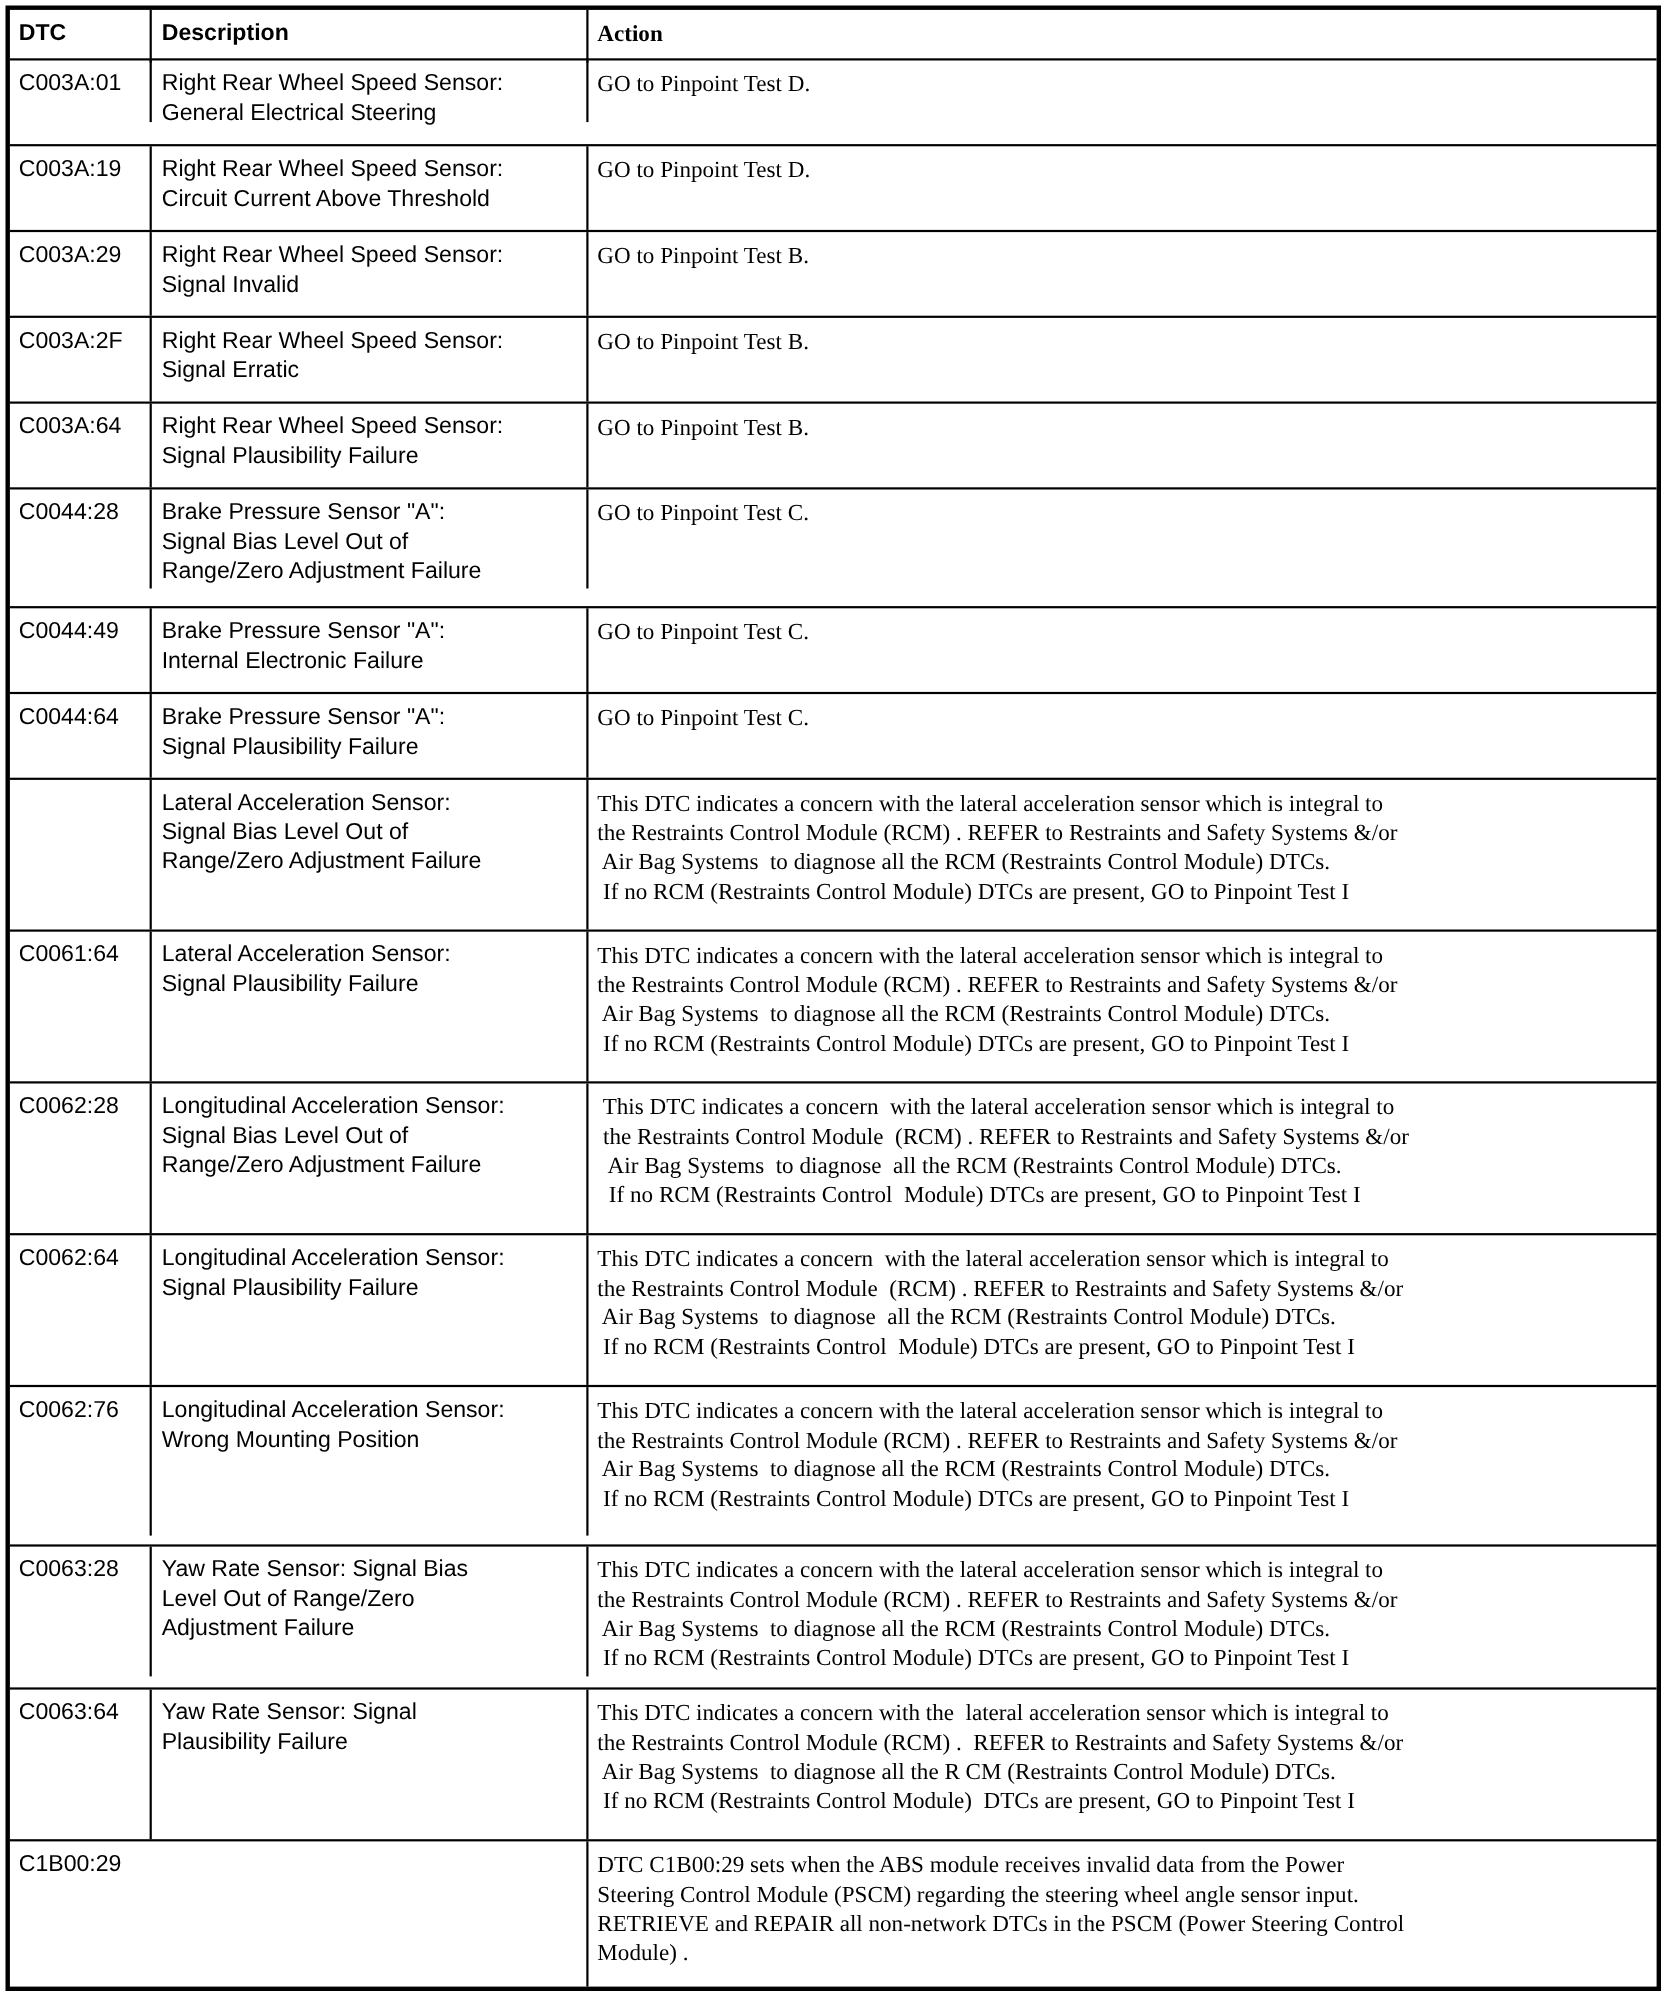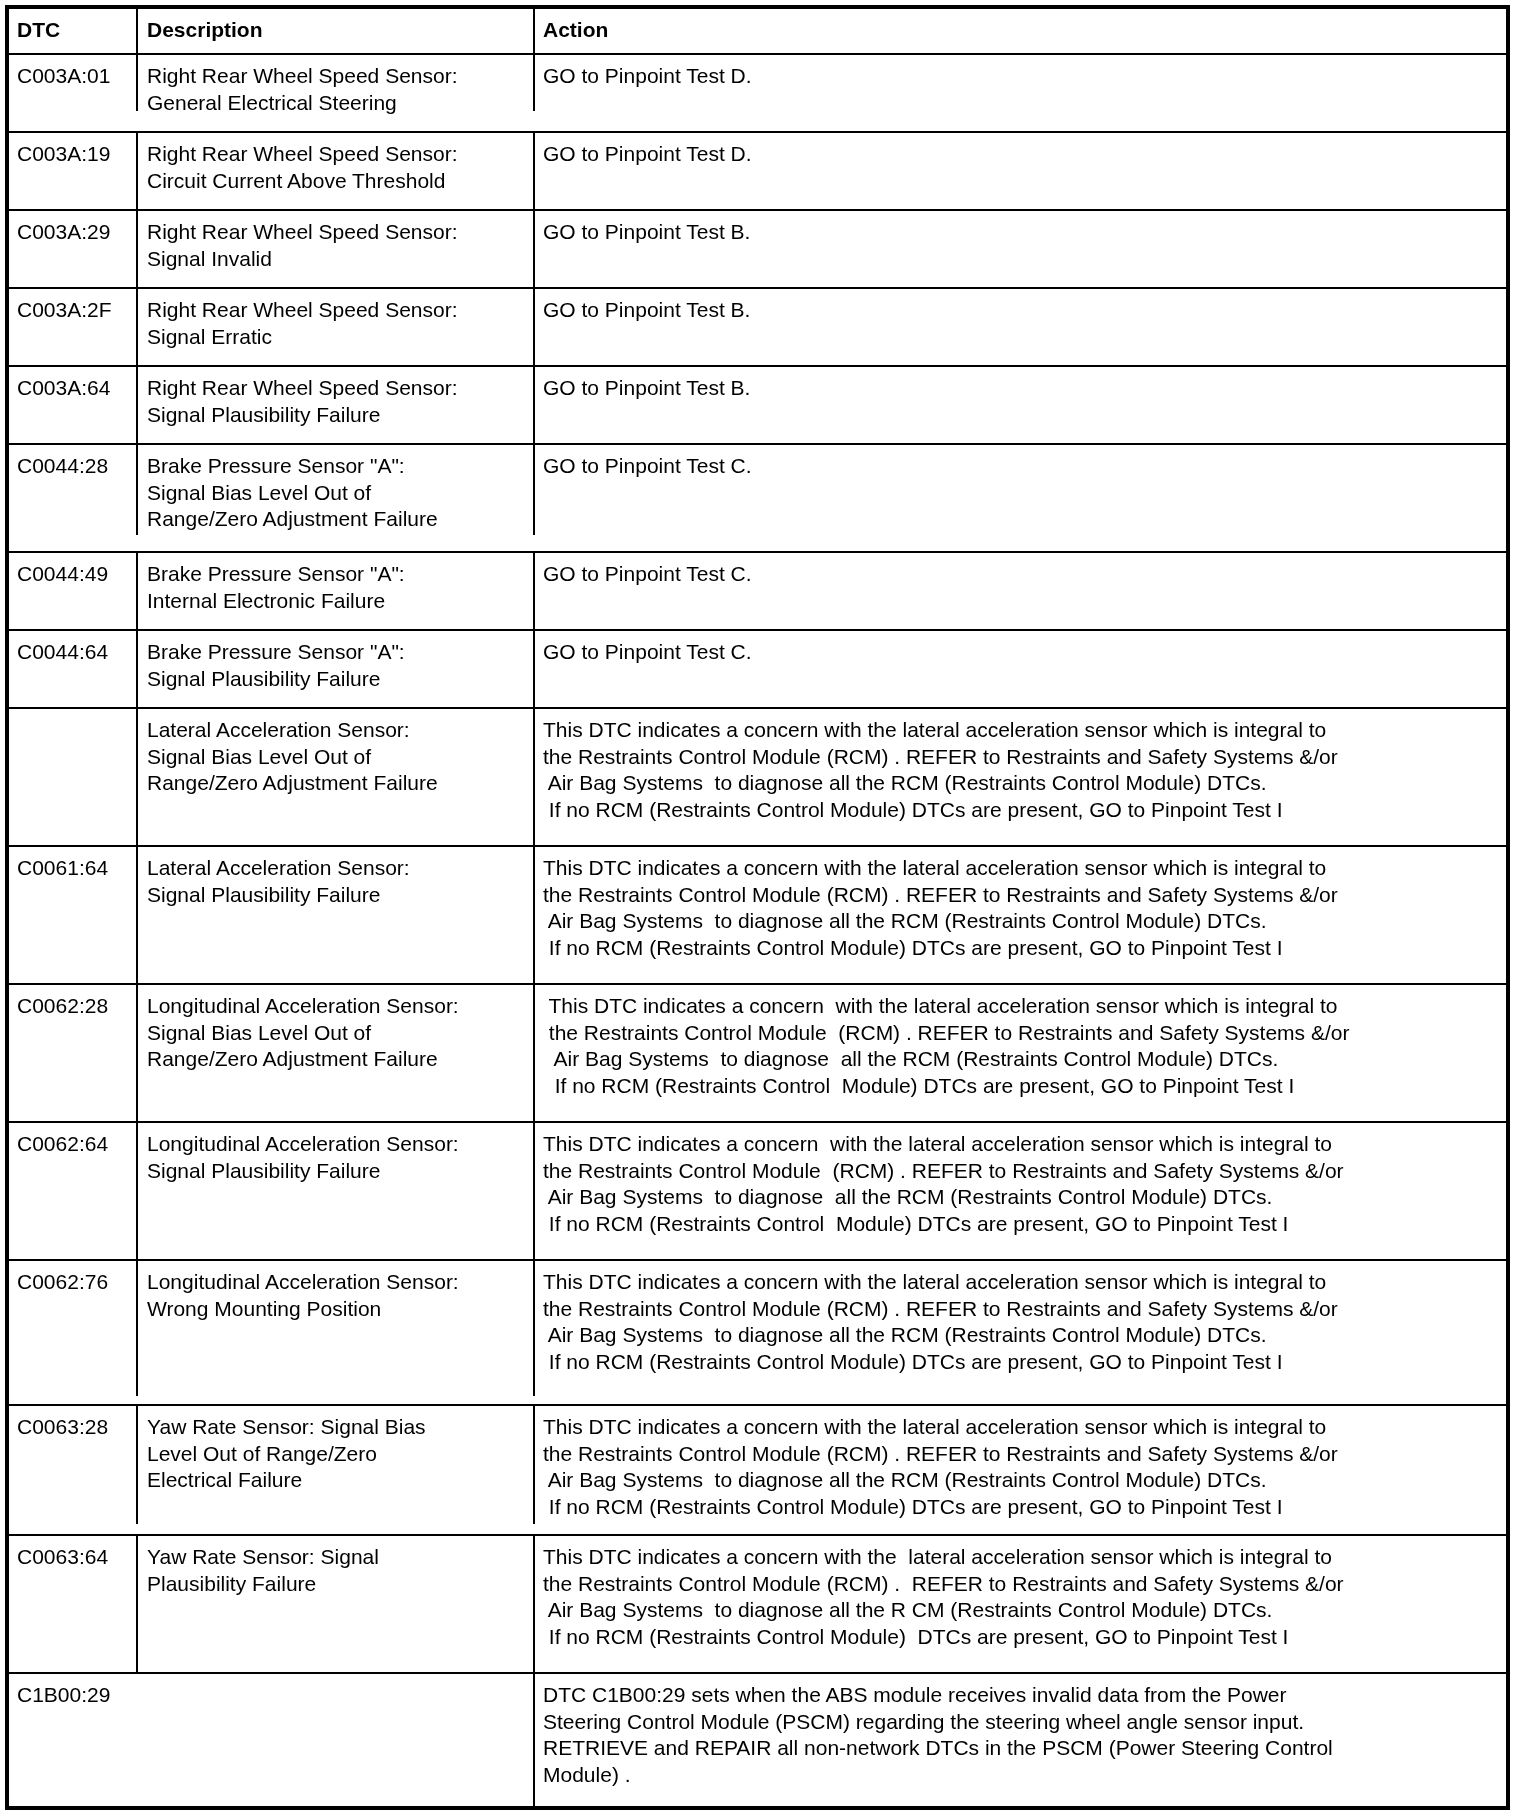--- a/index.html
+++ b/index.html
@@ -8,21 +8,21 @@
   #dtc-table {
     position: absolute; left: 5px; top: 5px;
     width: 1505px; height: 1805px;
     border: 4px solid #000; box-sizing: border-box;
   }
   .row { position: absolute; left: 0; right: 0; border-top: 2px solid #000; box-sizing: border-box; }
   .row.header { border-top: none; }
   .cell { position: absolute; top: 0; bottom: 0; box-sizing: border-box; padding: 8px 0 0 8px; font-size: 21px; line-height: 26.5px; }
   .c1 { left: 0; width: 127px; }
   .c2 { left: 127px; width: 397px; border-left: 2px solid #000; padding-left: 9px; }
-  .c3 { left: 524px; right: 0; border-left: 2px solid #000; padding-left: 8px; }
+  .c3 { left: 524px; right: 0; border-left: 2px solid #000; padding-left: 8px; font-family: Liberation Serif, serif; }
   .header .cell { font-weight: bold; padding-top: 8px; }
   .line { display: block; white-space: pre; }
 </style>
 </head>
 <body>
 
 <div id="dtc-table">
   <div class="row header" style="top:0;height:48px;">
     <div class="cell c1">DTC</div>
     <div class="cell c2">Description</div>
@@ -174,21 +174,21 @@
         <span class="line">the Restraints Control Module (RCM) . REFER to Restraints and Safety Systems &amp;/or</span>
         <span class="line"> Air Bag Systems  to diagnose all the RCM (Restraints Control Module) DTCs.</span>
         <span class="line"> If no RCM (Restraints Control Module) DTCs are present, GO to Pinpoint Test I</span>
       </div>
     </div>
     <div class="row" style="top: 1395px; height: 120px;">
       <div class="cell c1">C0063:28</div>
       <div class="cell c2">
         <span class="line">Yaw Rate Sensor: Signal Bias</span>
         <span class="line">Level Out of Range/Zero</span>
-        <span class="line">Electrical Failure</span>
+        <span class="line">Adjustment Failure</span>
       </div>
       <div class="cell c3">
         <span class="line">This DTC indicates a concern with the lateral acceleration sensor which is integral to</span>
         <span class="line">the Restraints Control Module (RCM) . REFER to Restraints and Safety Systems &amp;/or</span>
         <span class="line"> Air Bag Systems  to diagnose all the RCM (Restraints Control Module) DTCs.</span>
         <span class="line"> If no RCM (Restraints Control Module) DTCs are present, GO to Pinpoint Test I</span>
       </div>
     </div>
     <div class="row" style="top: 1525px; height: 138px;">
       <div class="cell c1">C0063:64</div>

